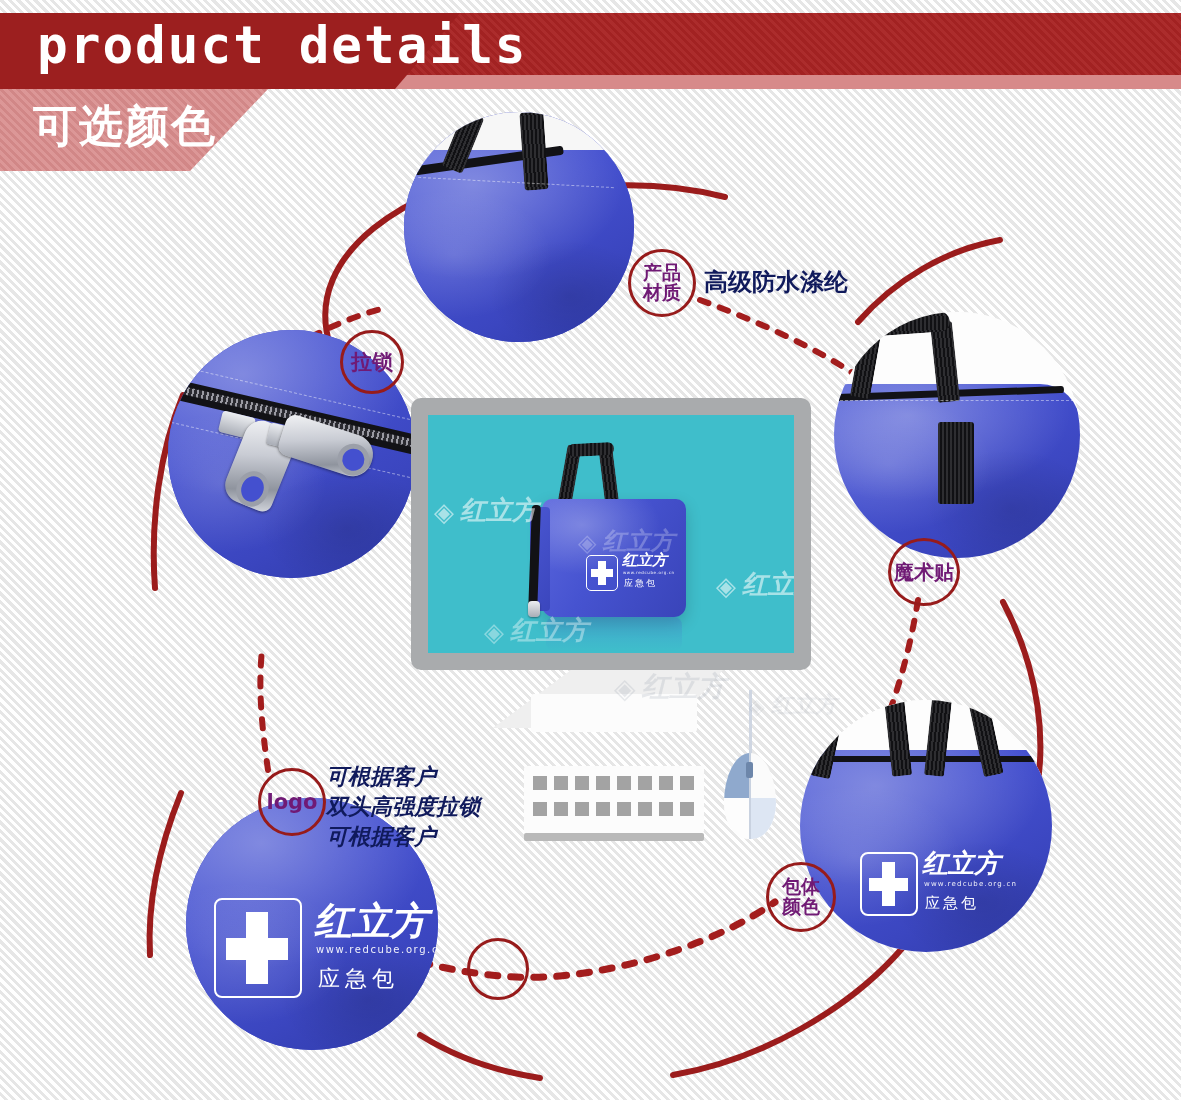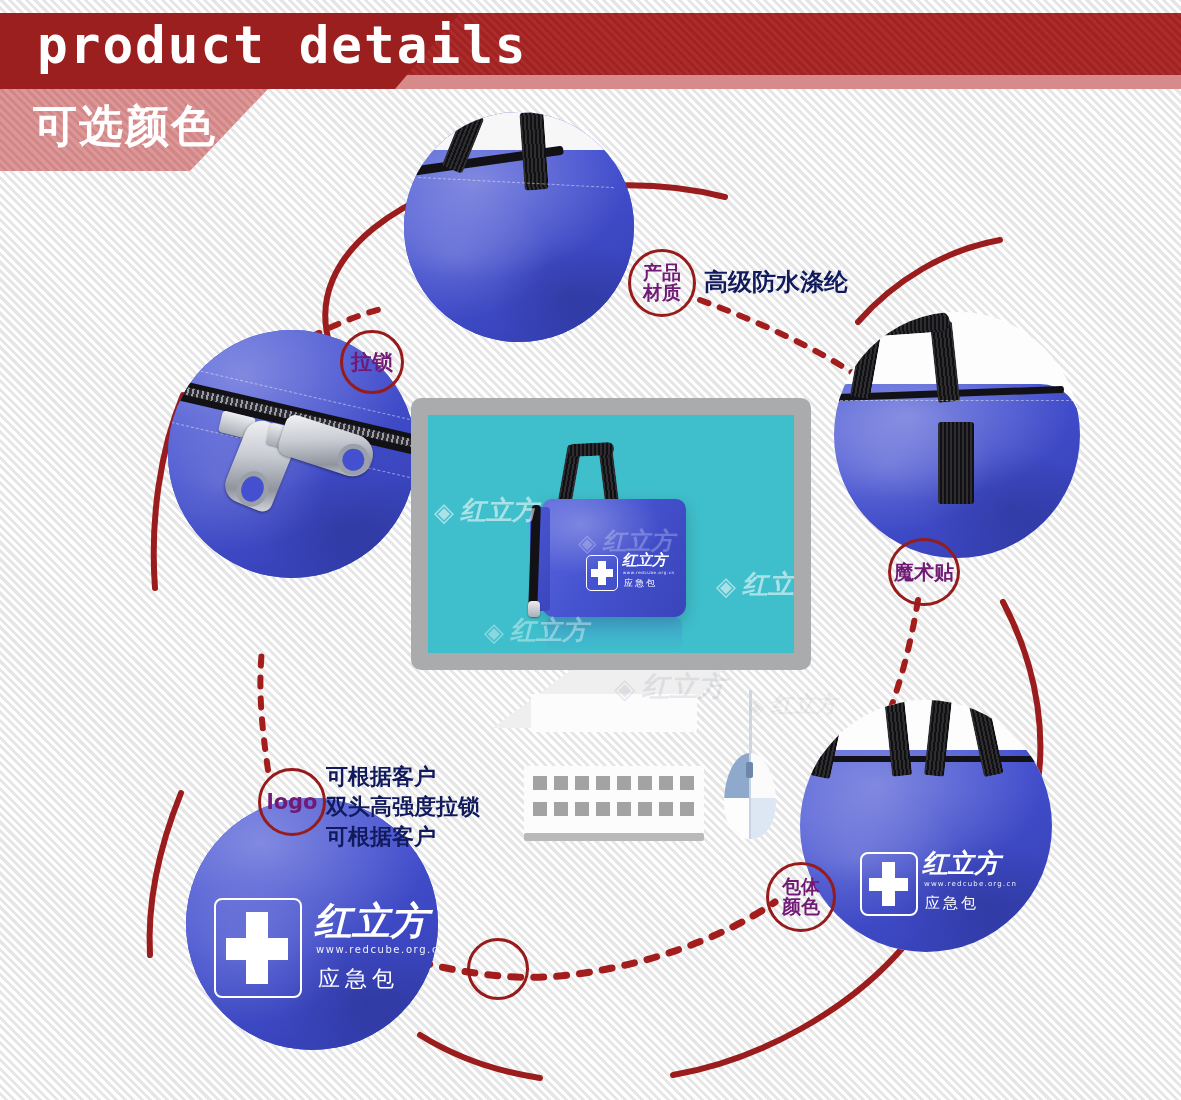--- a/index.html
+++ b/index.html
@@ -284,21 +284,21 @@
     font-size: 21px;
     font-family: "DejaVu Sans", "Liberation Sans", sans-serif;
     letter-spacing: 0px;
   }
   .ctext {
     position: absolute;
     color: #101a5c;
     font-weight: bold;
     white-space: nowrap;
   }
-  .ctext.s22 { font-size: 22px; }
+  .ctext.s22 { font-size: 22px; font-style: italic; }
   .ctext.s24 { font-size: 24px; }
   .plaincircle {
     position: absolute;
     border: 3px solid #971b1b;
     border-radius: 50%;
   }
   
   .wm {
     position: absolute;
     color: rgba(255,255,255,0.55);

